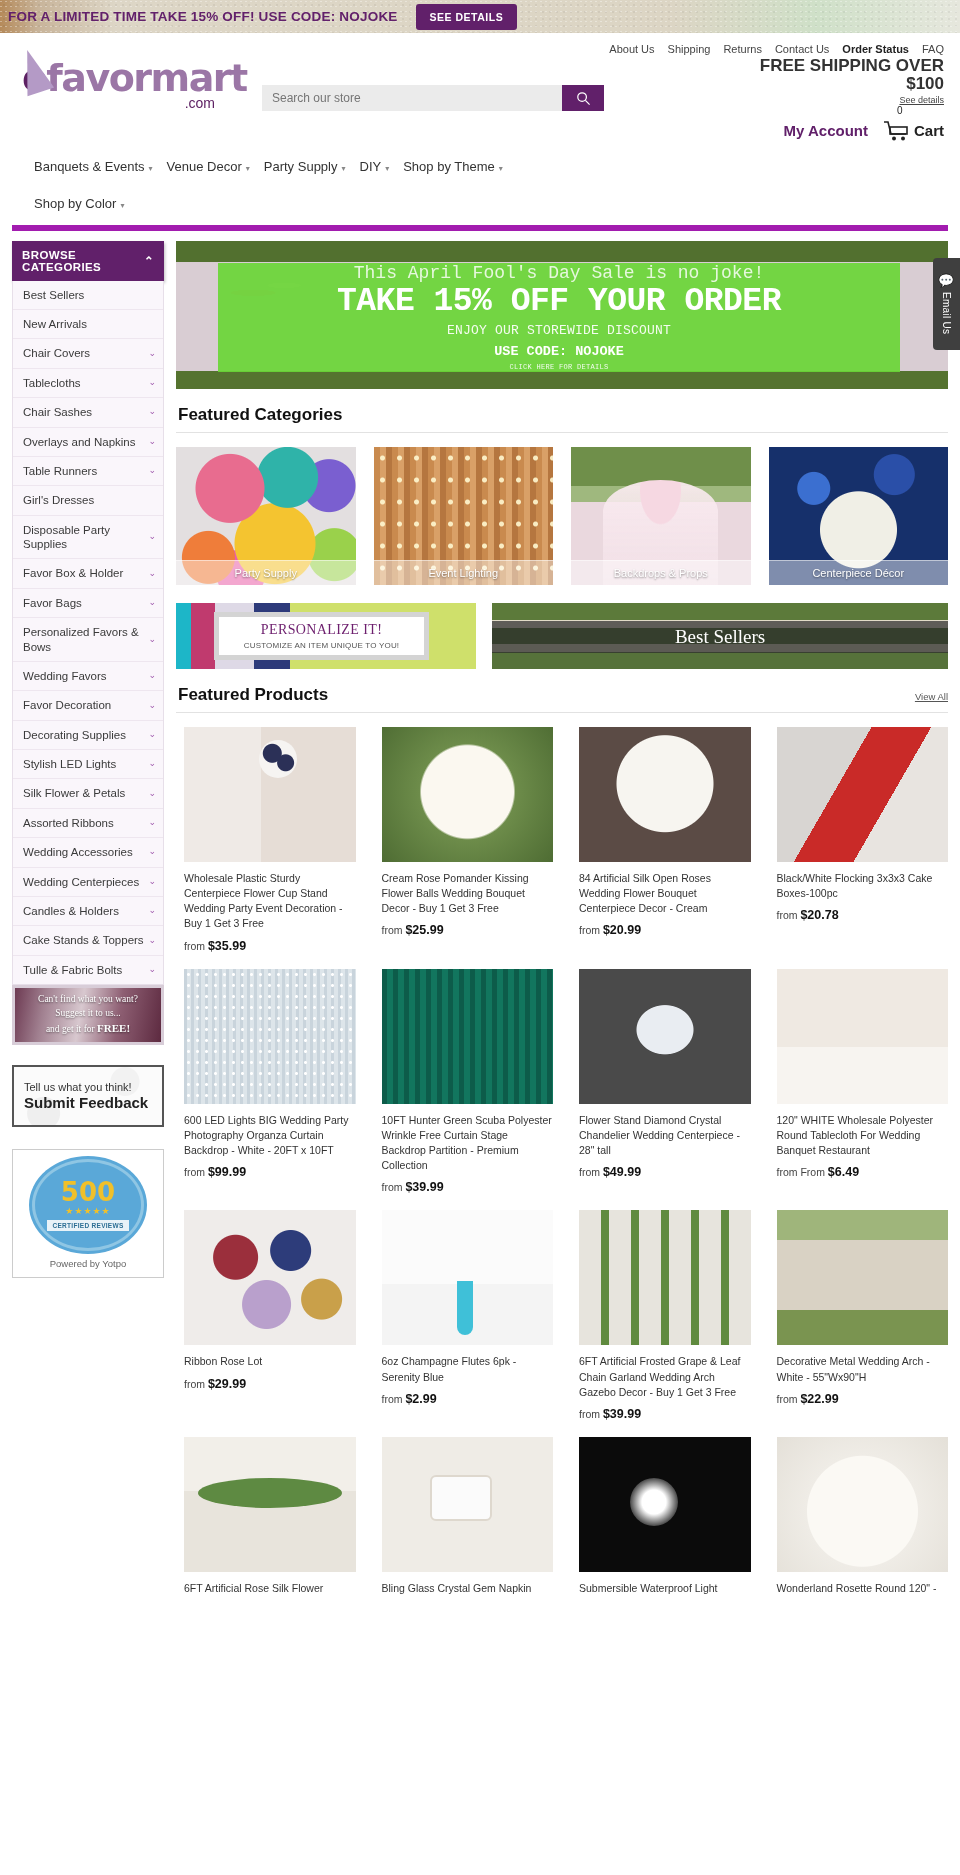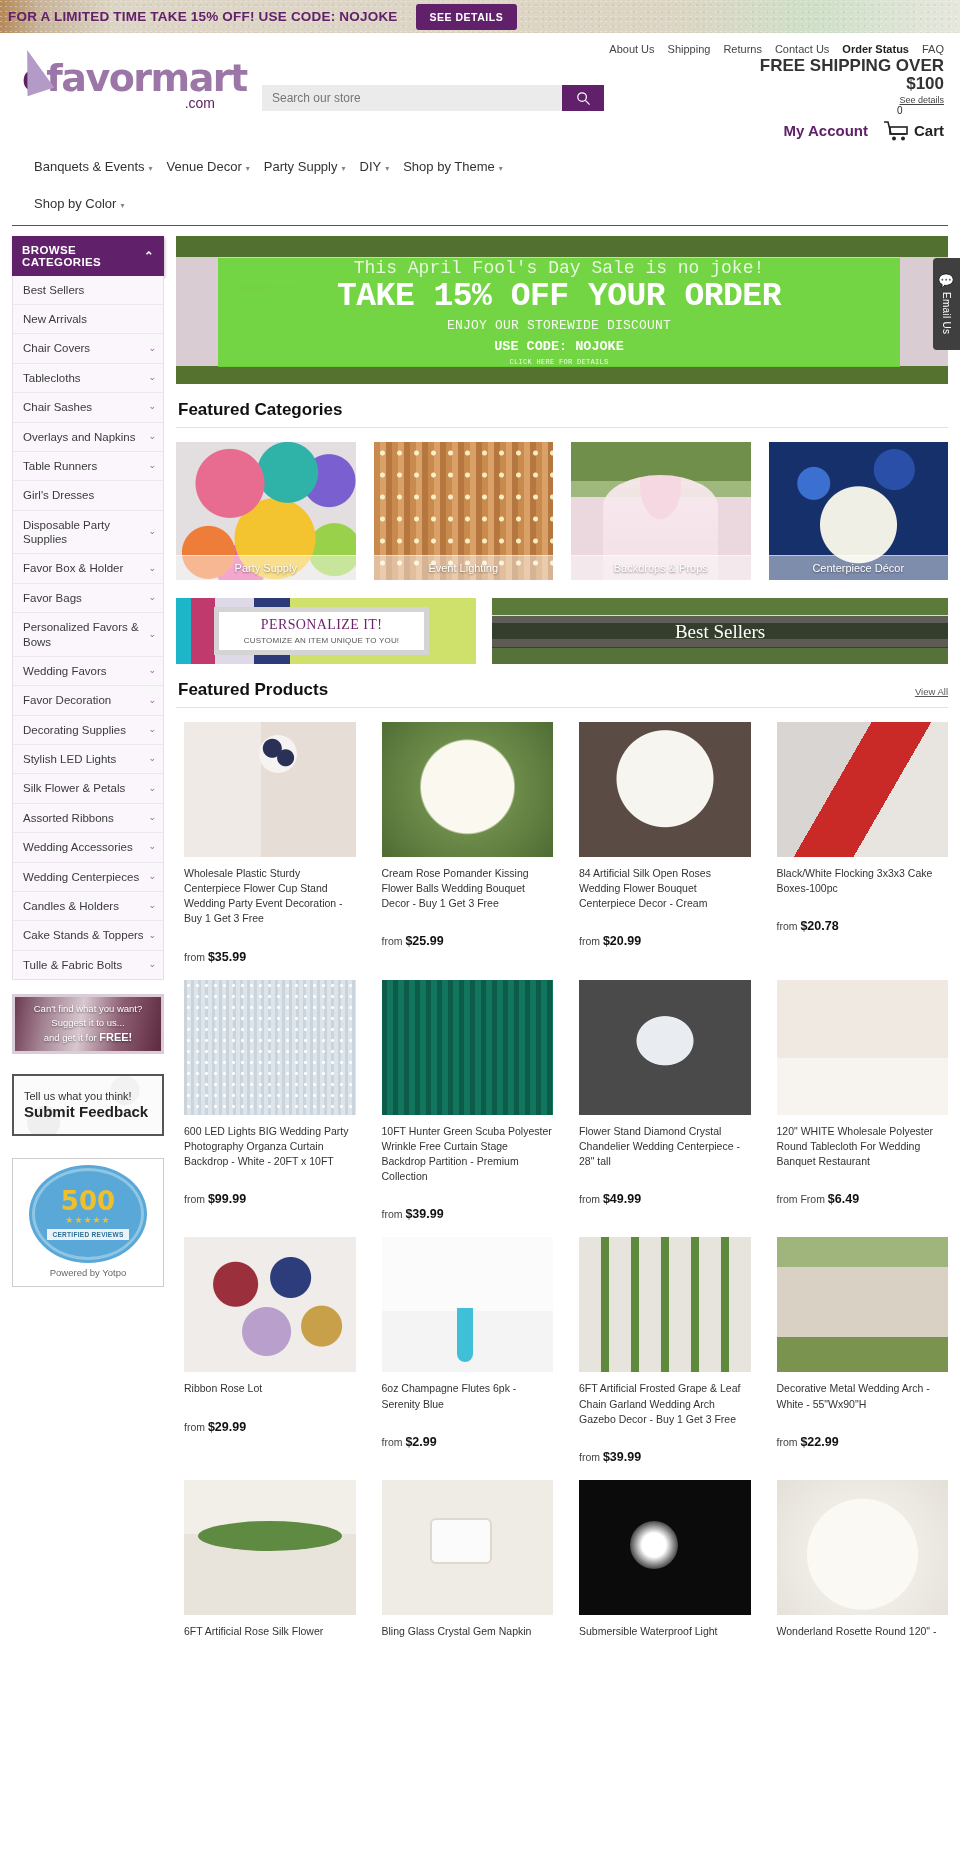--- a/index.html
+++ b/index.html
@@ -119,21 +119,21 @@
   .cart-block { display:flex; align-items:center; position:relative; }
   .cart-count { position:absolute; top:-14px; left:15px; font-size:10px; color:#222; }
   .cart-label { font-size: 15px; font-weight: bold; color:#222; margin-left:2px;}
 
   
   .main-nav {
     display: flex;
     flex-wrap: wrap;
     padding: 10px 22px 0 22px;
     gap: 0;
-    border-bottom: 1px solid #a21caf;
+    border-bottom: 6px solid #a21caf;
   }
   .nav-item {
     font-size: 13px;
     color: #333;
     padding: 6px 14px 14px 0;
     cursor: pointer;
     white-space: nowrap;
   }
   .nav-item .caret { font-size: 8px; color:#888; margin-left:4px; }
   .nav-row2 { width: 100%; padding-top: 2px; }
@@ -165,21 +165,21 @@
     position: relative;
     cursor: pointer;
     line-height: 1.25;
   }
   .cat-item:last-child { border-bottom:none; }
   .cat-item .chev {
     position:absolute; right: 7px; top: 50%; transform: translateY(-50%);
     color:#a05aae; font-size: 9px;
   }
 
-  .promo-box { margin-top: 14px; cursor:pointer; }
+  .promo-box { cursor:pointer;font-family:Liberation Serif, serif; }
   .suggest-box {
     height: 60px;
     border: 3px solid #d8cdd8;
     background: linear-gradient(100deg,#6d3a52,#a07f8f 20%,#d8c8cf 45%,#8e5f73 70%,#5d2a40);
     display:flex; flex-direction:column; align-items:center; justify-content:center;
     color:#fff; font-size: 9.5px; text-align:center; line-height:1.45;
     text-shadow: 0 1px 2px rgba(0,0,0,.5);
   }
   .suggest-box b { font-size: 11px; }
 
@@ -330,21 +330,21 @@
      position:absolute; left:0; right:0; top: 18px; height: 32px;
      background: rgba(45,45,45,.72);
      display:flex; align-items:center; justify-content:center;}
   .b-best .band span { color:#fff; font-size: 19px; font-family:"Liberation Serif", serif; }
 
   
   .prod-grid { display: grid; grid-template-columns: repeat(4, 1fr); gap: 16px 18px; margin-top: 14px; }
   .prod { cursor:pointer;padding-left:8px; }
   .prod-img { width: 100%; height: 135px; background:#f3f3f3; }
   .prod-title { font-size: 10.5px; color: #333; line-height: 1.45; margin-top: 9px; }
-  .prod-price { font-size: 10.5px; color:#444; margin-top: 23px; }
+  .prod-price { font-size: 10.5px; color:#444; margin-top: 7px; }
   .prod-price b { font-size: 12.5px; color:#111; }
 
   
   .pi-1 { background: linear-gradient(90deg,#efeae6 0 45%,#e6ddd6 45% 100%); position:relative;}
   .pi-1::after{content:""; position:absolute; left:44%; top:10%; width:38px; height:38px; border-radius:50%;
      background: radial-gradient(circle at 35% 35%, #2b3057 0 9px, transparent 10px),
                  radial-gradient(circle at 70% 60%, #2b3057 0 8px, transparent 9px), #f6f4f2;}
   .pi-2 { background: radial-gradient(circle at 50% 48%, #fbf8f0 0 46px, #6d8c4a 48px, #4e6c33 100%); }
   .pi-3 { background: radial-gradient(circle at 50% 42%, #f7f5f0 0 48px, transparent 49px), #5b4b45; }
   .pi-4 { background: linear-gradient(120deg,#d8d5d2 0 38%, #c92a28 38% 62%, #e8e4e0 62% 100%); }

